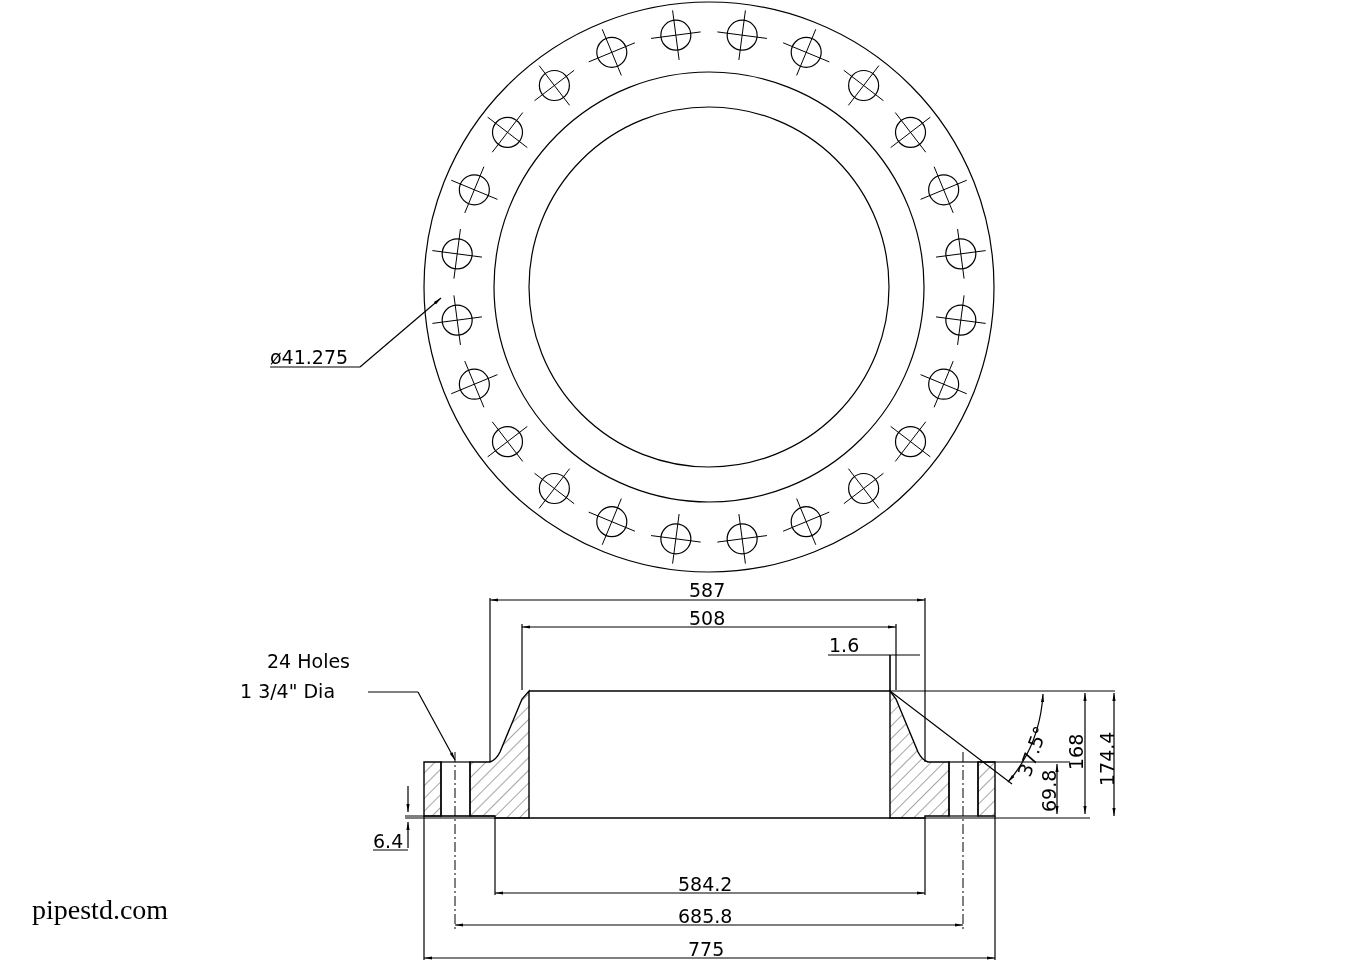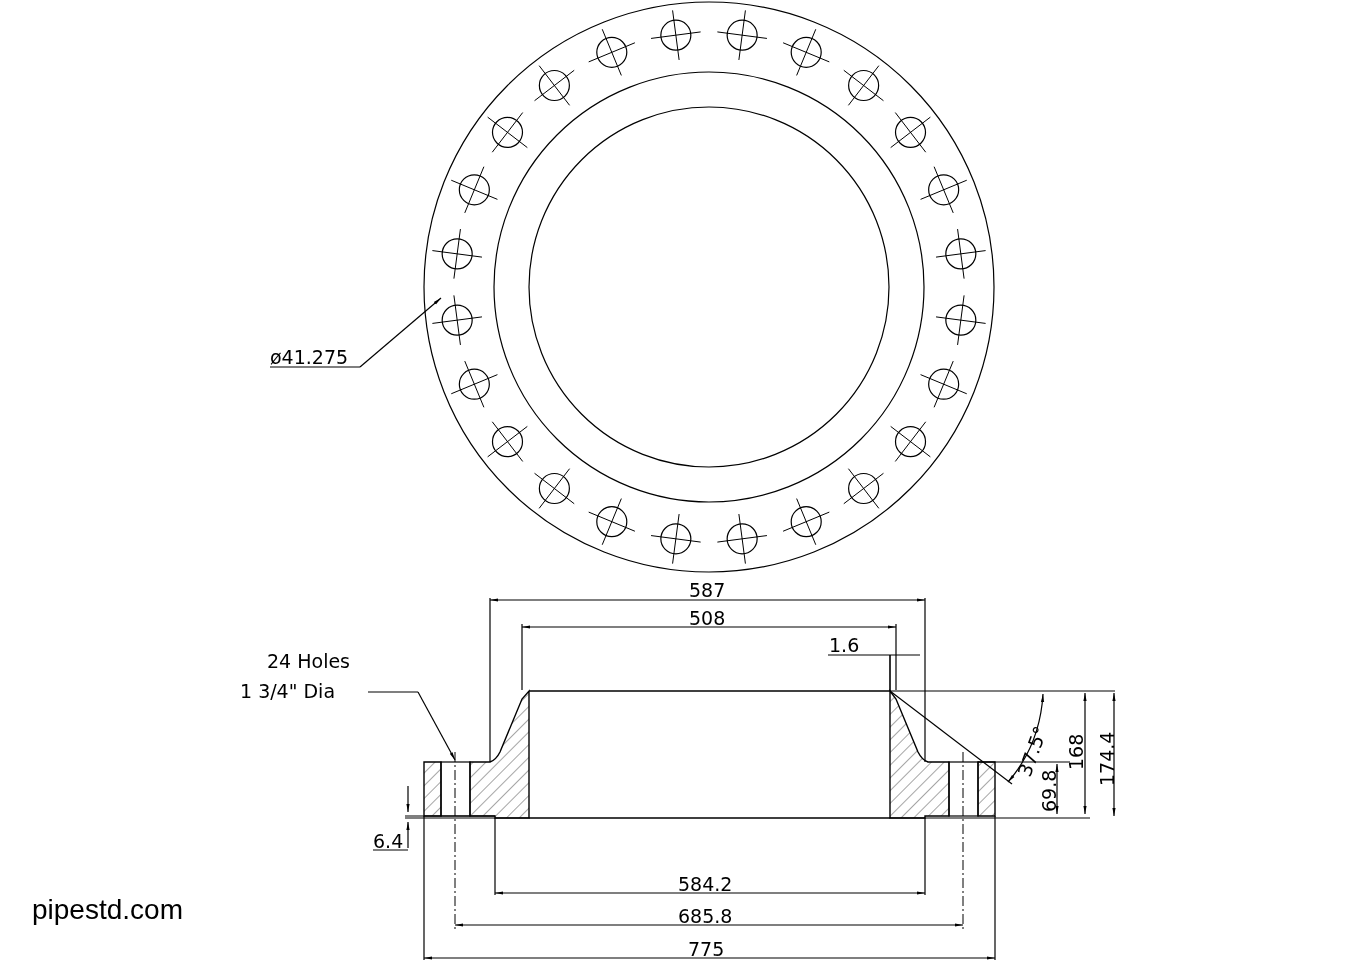--- a/index.html
+++ b/index.html
@@ -1,21 +1,21 @@
 <!DOCTYPE html>
 <html><head>
 <meta charset="utf-8">
 <style>
   html, body { margin: 0; padding: 0; background: #ffffff; }
   body { width: 1362px; height: 962px; position: relative; overflow: hidden; }
   #drawing { position: absolute; left: 0; top: 0; }
   .cad-text { font-family: "DejaVu Sans", sans-serif; font-size: 19px; fill: #000; }
   .watermark {
     position: absolute; left: 32px; top: 894px;
-    font-family: Liberation Sans, sans-serif; font-size: 28px; color: #000;
+    font-family: Liberation Serif, serif; font-size: 28px; color: #000;
   }
   .ln { stroke: #000; stroke-width: 1.2; fill: none; }
   .thick { stroke: #000; stroke-width: 1.6; fill: none; }
   .center { stroke: #000; stroke-width: 1; stroke-dasharray: 10 3 2 3; fill: none; }
 </style>
 </head>
 <body>
 
 <svg id="drawing" width="1362" height="962" viewBox="0 0 1362 962" xmlns="http://www.w3.org/2000/svg">
   <defs>

